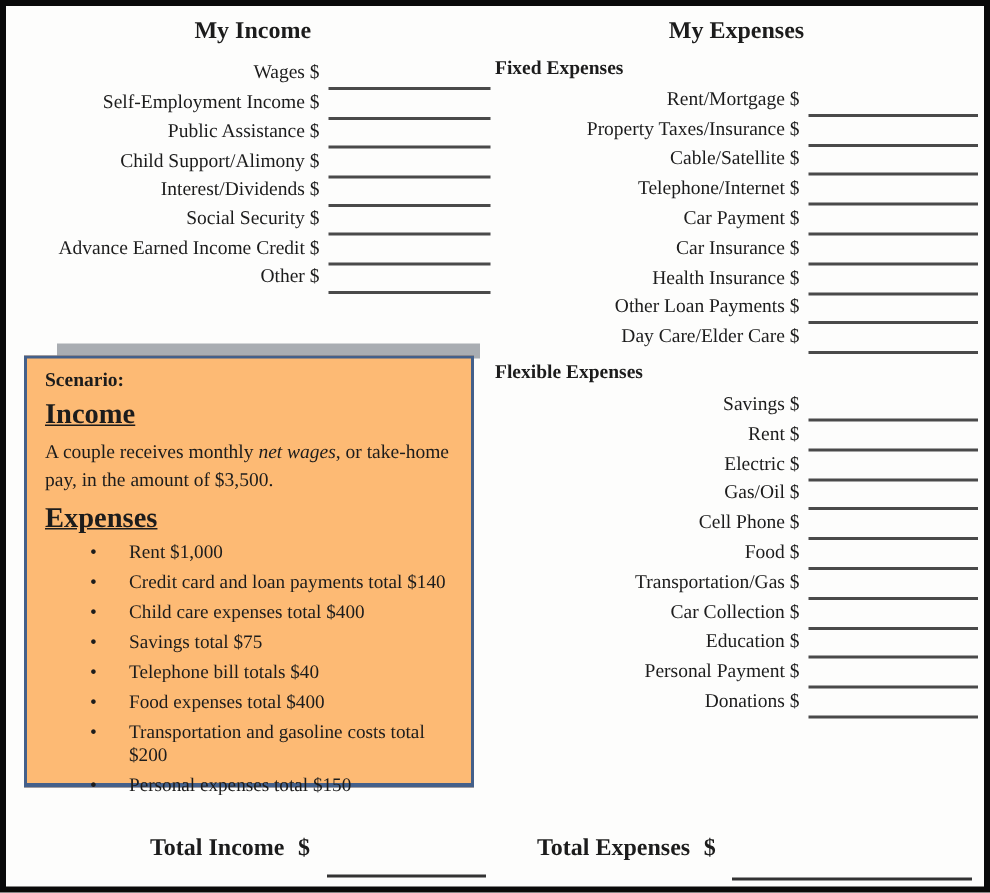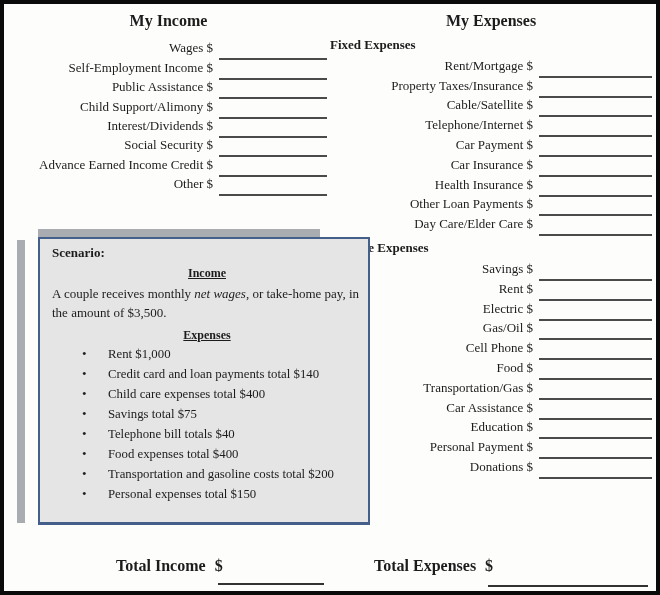--- a/index.html
+++ b/index.html
@@ -27,34 +27,34 @@
   .lbl{flex:1;text-align:right;padding-right:6px;font-size:13px;line-height:15px;white-space:nowrap;}
   .line{width:108px;height:1px;border-bottom:2px solid var(--line);margin-bottom:-5px;}
   #expenses-col .line{width:113px;}
   .sub-heading{font-weight:bold;font-size:13px;height:17px;line-height:17px;margin:0;}
   #flexible-heading{margin-top:8px;}
 
   
   #scenario-shadow-top{position:absolute;left:34px;top:225px;width:282px;height:10px;background:var(--shadow);}
   #scenario-shadow-left{position:absolute;left:13px;top:236px;width:8px;height:283px;background:var(--shadow);}
   #scenario-box{
-    position:absolute;left:34px;top:233px;width:332px;height:288px;box-sizing:border-box;
-    background:#e5e5e5;border:2px solid var(--accent);border-bottom-width:3px;
+    position:absolute;left:12px;top:233px;width:300px;height:288px;box-sizing:border-box;
+    background:#fdba74;border:2px solid var(--accent);border-bottom-width:3px;
     padding:6px 6px 0 12px;z-index:2;
   }
   #scenario-box .box-title{font-weight:bold;font-size:13px;margin:0 0 5px 0;}
-  #scenario-box .box-sub{font-weight:bold;font-size:12px;text-decoration:underline;margin:0 0 3px 0;text-align:center;}
+  #scenario-box .box-sub{font-weight:bold;font-size:19px;text-decoration:underline;margin:0 0 3px 0;}
   #scenario-box p{font-size:13px;line-height:19px;margin:1px 0 6px 0;}
   #scenario-box ul{list-style:none;margin:4px 0 0 0;padding:0 4px 0 30px;}
   #scenario-box li{position:relative;font-size:12.8px;line-height:15px;margin-bottom:5px;padding-left:26px;}
   #scenario-box li::before{content:"•";position:absolute;left:0;top:-1px;font-size:13px;}
   .italic{font-style:italic;margin-top:20px;}
 
   
-  .total-label{position:absolute;font-weight:bold;font-size:16px;white-space:nowrap;margin-left:16px;}
+  .total-label{position:absolute;font-weight:bold;font-size:16px;white-space:nowrap;}
   #total-income-label{left:96px;top:553px;}
   #total-expenses-label{left:354px;top:553px;}
   .total-label .cur{margin-left:9px;}
   .total-line{position:absolute;height:1px;border-bottom:2px solid #333;}
   #total-income-line{left:214px;top:578px;width:106px;}
   #total-expenses-line{left:484px;top:580px;width:160px;}
 </style>
 </head>
 <body>
 
@@ -163,21 +163,21 @@
     </div>
     <div class="row">
       <span class="lbl">Food $</span>
       <span class="line"></span>
     </div>
     <div class="row">
       <span class="lbl">Transportation/Gas $</span>
       <span class="line"></span>
     </div>
     <div class="row">
-      <span class="lbl">Car Assistance $</span>
+      <span class="lbl">Car Collection $</span>
       <span class="line"></span>
     </div>
     <div class="row">
       <span class="lbl">Education $</span>
       <span class="line"></span>
     </div>
     <div class="row">
       <span class="lbl">Personal Payment $</span>
       <span class="line"></span>
     </div>

